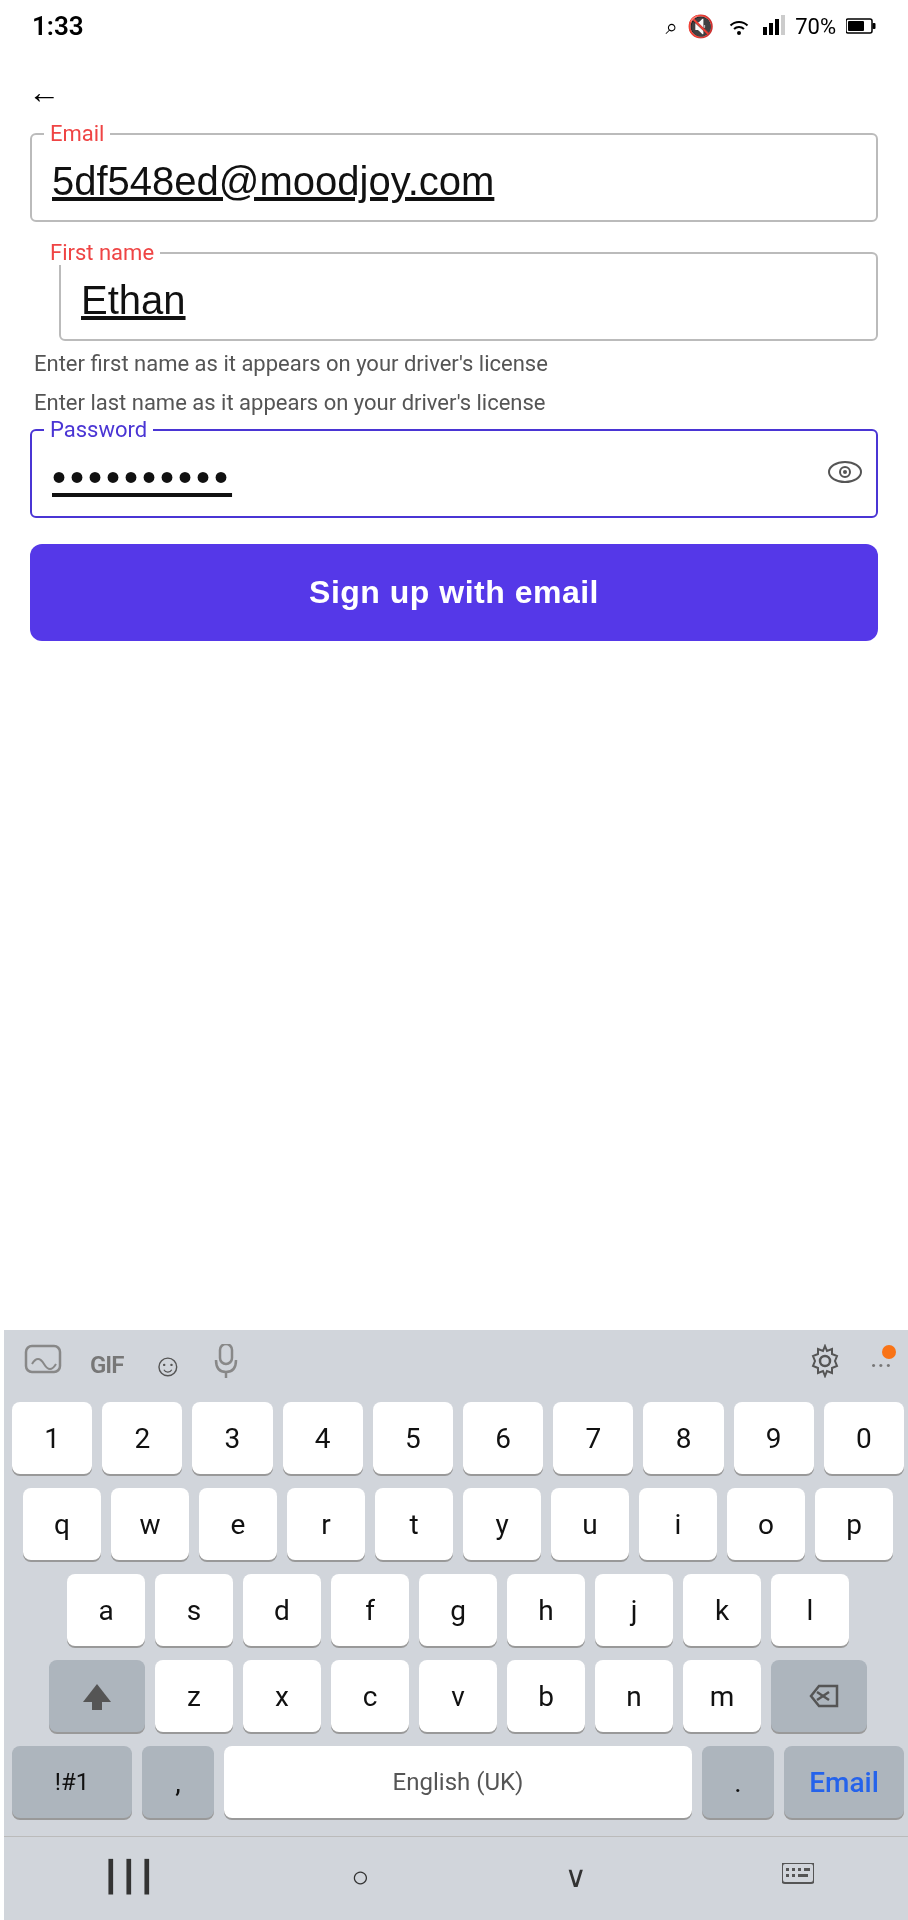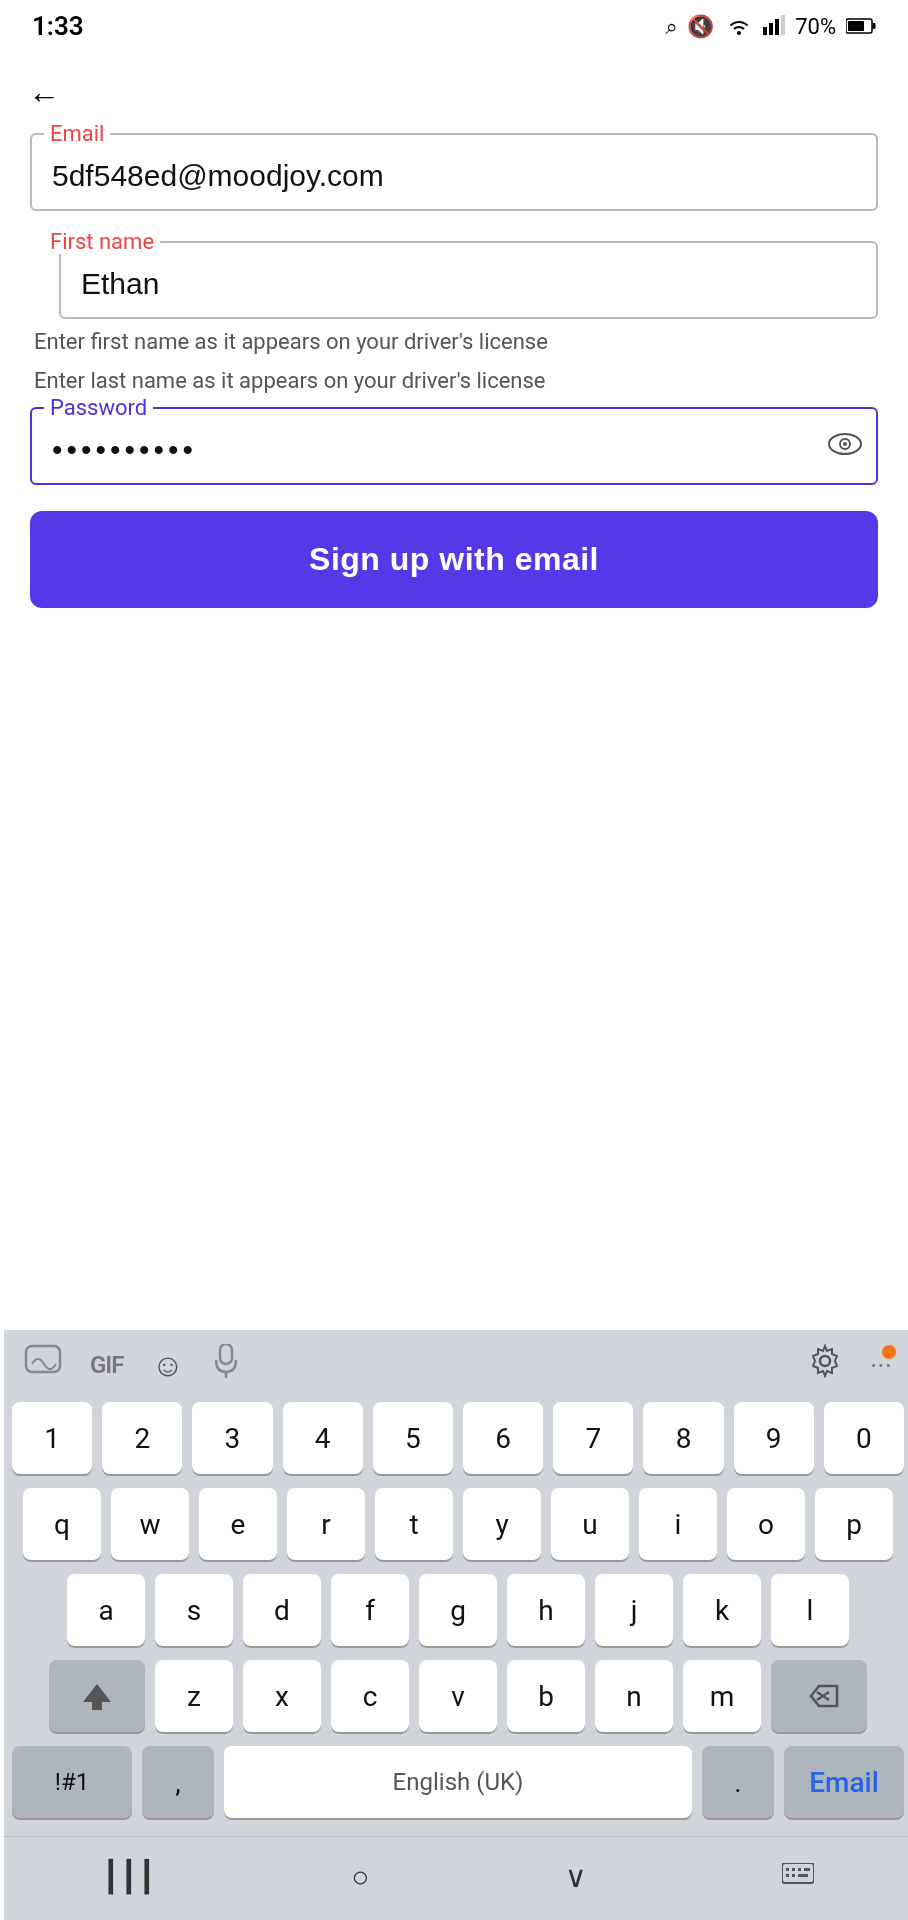--- a/index.html
+++ b/index.html
@@ -69,24 +69,25 @@
       z-index: 1;
     }
     .field-label.active {
       color: #4a35d4;
     }
     .field-input {
       width: 100%;
       border: 2px solid #bbb;
       border-radius: 6px;
       padding: 24px 20px 16px;
-      font-size: 30px;
+      font-size: 40px;
       color: #111;
       background: #fff;
       outline: none;
+      text-decoration: underline;
     }
     .field-input.focused {
       border-color: #4a35d4;
     }
     .field-hint {
       font-size: 22px;
       color: #555;
       margin-top: 8px;
       margin-bottom: 14px;
       padding-left: 4px;

